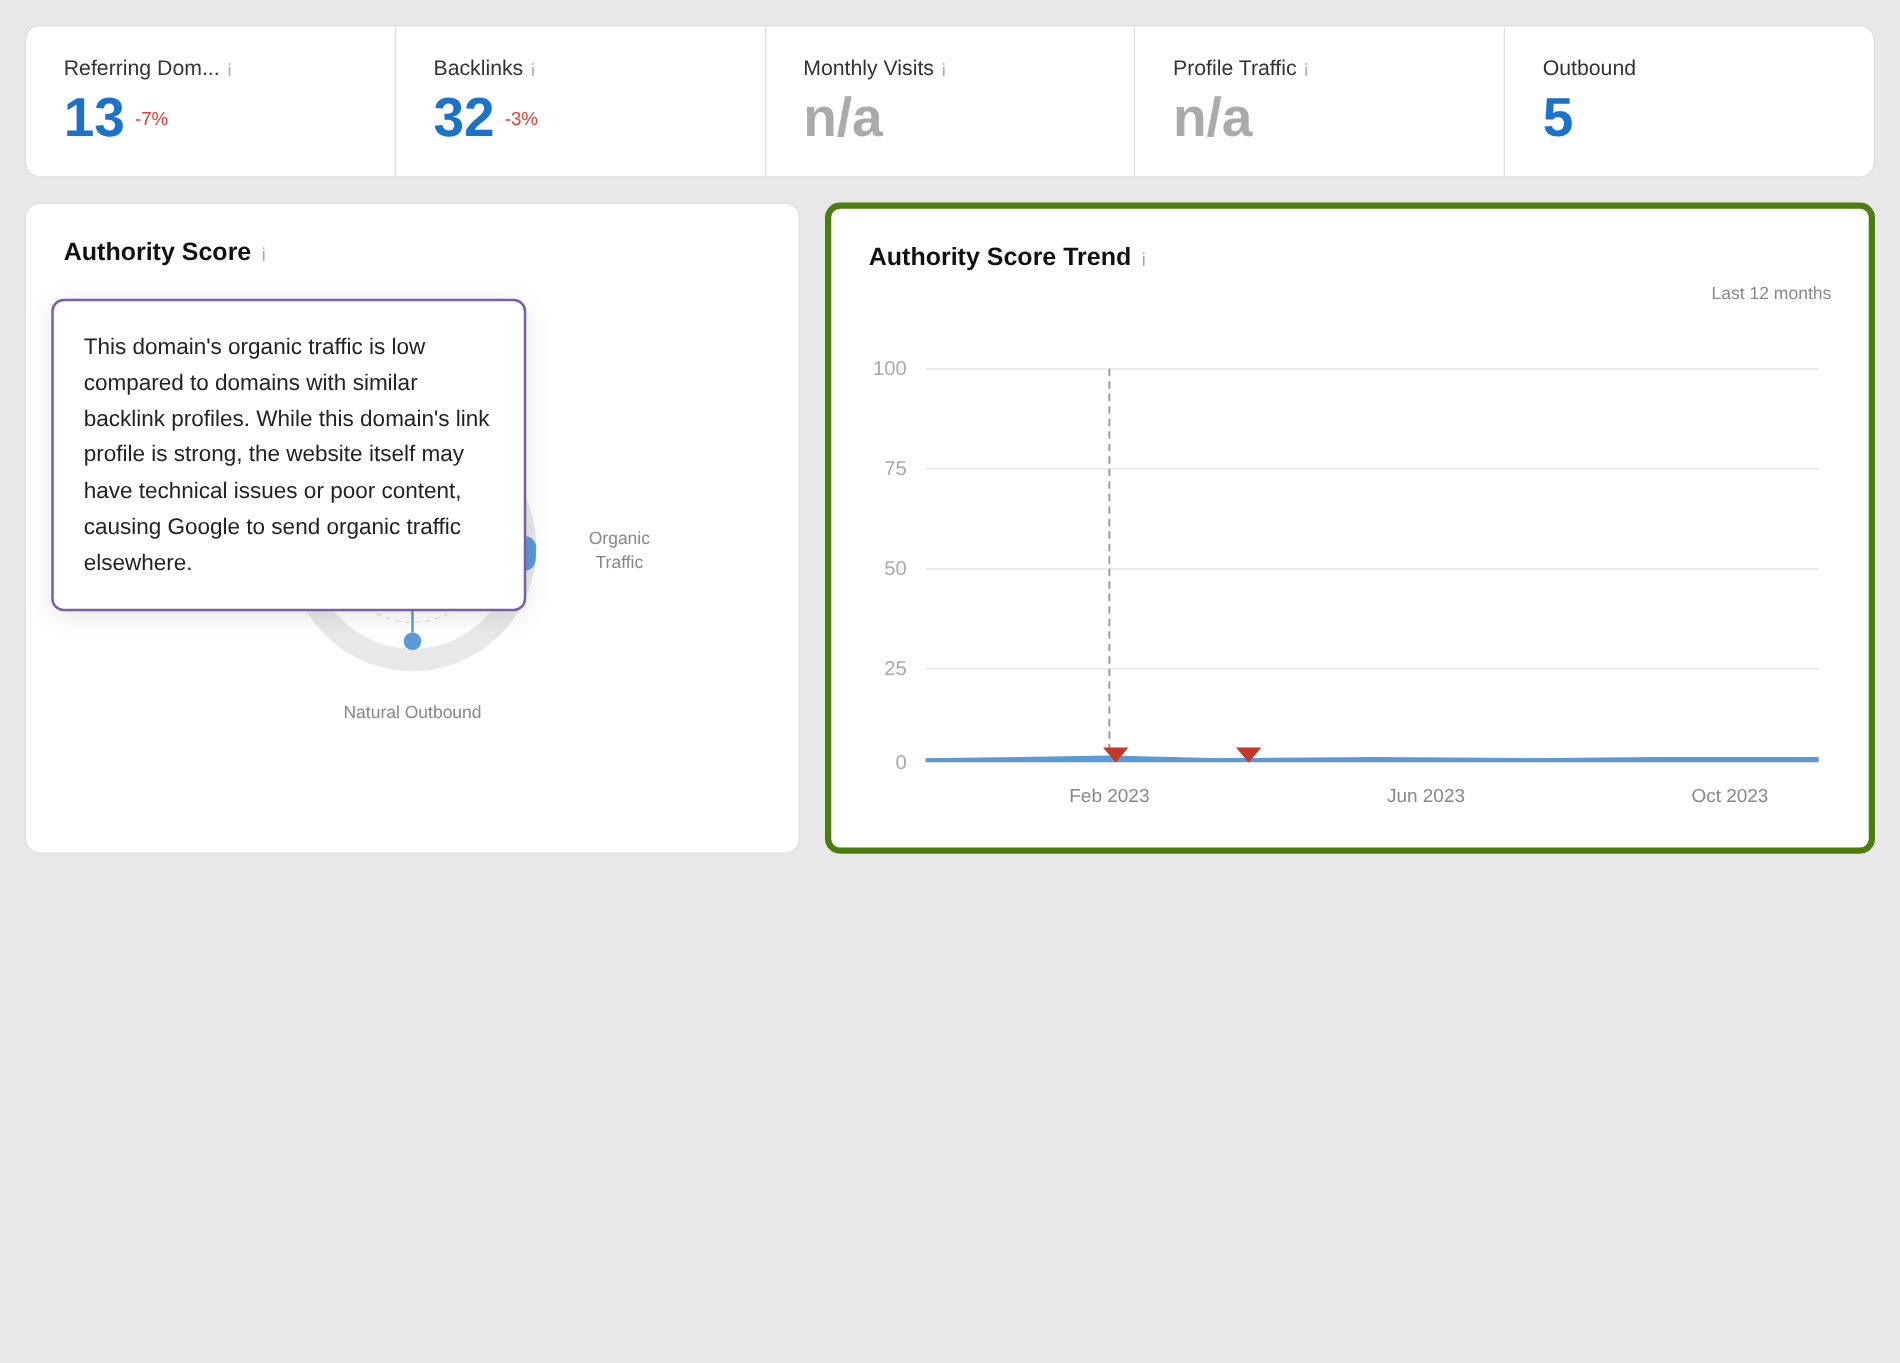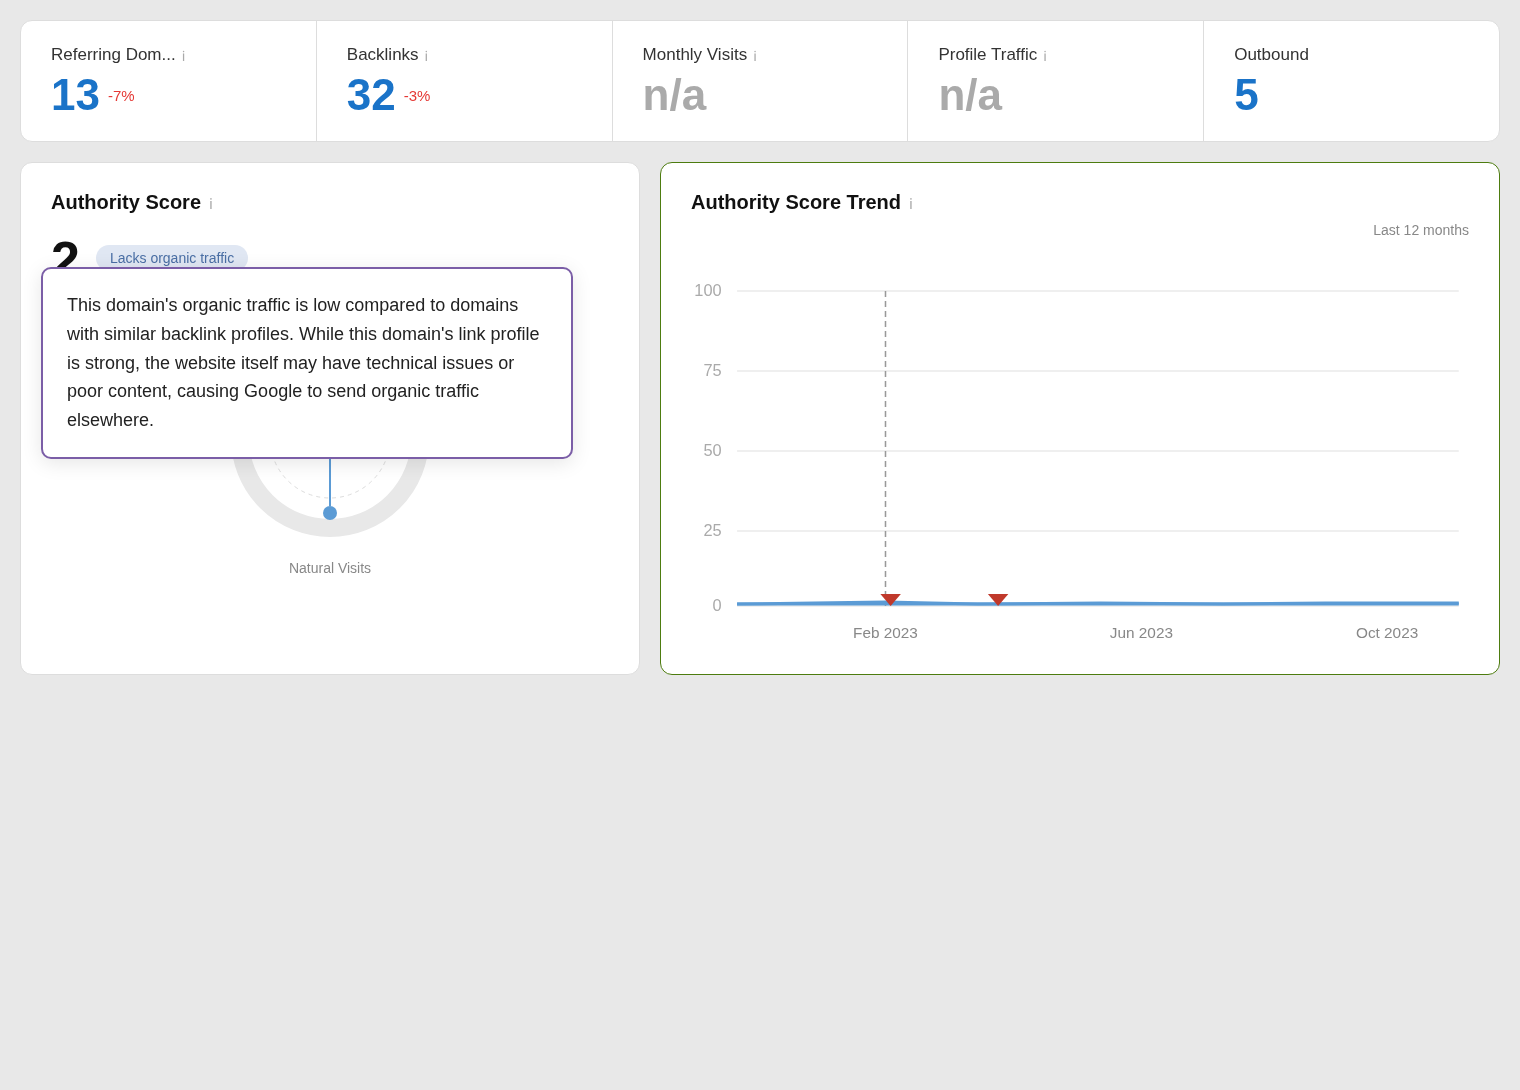--- a/index.html
+++ b/index.html
@@ -112,27 +112,27 @@
       padding: 5px 14px;
       font-size: 14px;
       font-weight: 500;
       display: inline-block;
       margin-bottom: 16px;
     }
 
     
     .tooltip-popup {
       position: absolute;
-      top: 104px;
+      top: 76px;
       left: 20px;
       background: #fff;
       border: 2px solid #7b5ea7;
       border-radius: 10px;
       padding: 22px 24px;
-      width: 532px;
+      width: 380px;
       z-index: 10;
       box-shadow: 0 4px 20px rgba(0,0,0,0.10);
     }
     .tooltip-popup p {
       font-size: 18px;
       color: #222;
       line-height: 1.6;
     }
 
     
@@ -152,21 +152,21 @@
       font-size: 14px;
       color: #888;
       margin-top: 8px;
       text-align: center;
     }
 
     
     .trend-card {
       background: #fff;
       border-radius: 12px;
-      border: 1px solid #4d7c0f;
+      border: 5px solid #4d7c0f;
       flex: 1;
       padding: 28px 30px;
       position: relative;
     }
 
     .trend-subtitle {
       font-size: 14px;
       color: #888;
       text-align: right;
       margin-bottom: 28px;
@@ -268,21 +268,21 @@
           <circle cx="110" cy="110" r="90" fill="none" stroke="#5b9bd5" stroke-width="18" stroke-dasharray="10 555" stroke-dashoffset="0" stroke-linecap="round"></circle>
 
           <circle cx="110" cy="110" r="60" fill="none" stroke="#ddd" stroke-width="1" stroke-dasharray="4 4"></circle>
 
           <circle cx="110" cy="185" r="7" fill="#5b9bd5"></circle>
 
           <line x1="110" y1="178" x2="110" y2="130" stroke="#5b9bd5" stroke-width="2"></line>
         </svg>
         <div style="position:absolute; right:-80px; top:50%; transform:translateY(-50%); text-align:center; color:#888; font-size:14px; line-height:1.4;">Organic<br>Traffic</div>
       </div>
-      <div class="circle-label">Natural Visits</div>
+      <div class="circle-label">Natural Outbound</div>
     </div>
   </div>
 
   <div class="trend-card">
     <div class="card-title">
       <span>Authority Score Trend</span>
       <span class="info-icon">ℹ</span>
     </div>
     <div class="trend-subtitle">Last 12 months</div>
 

